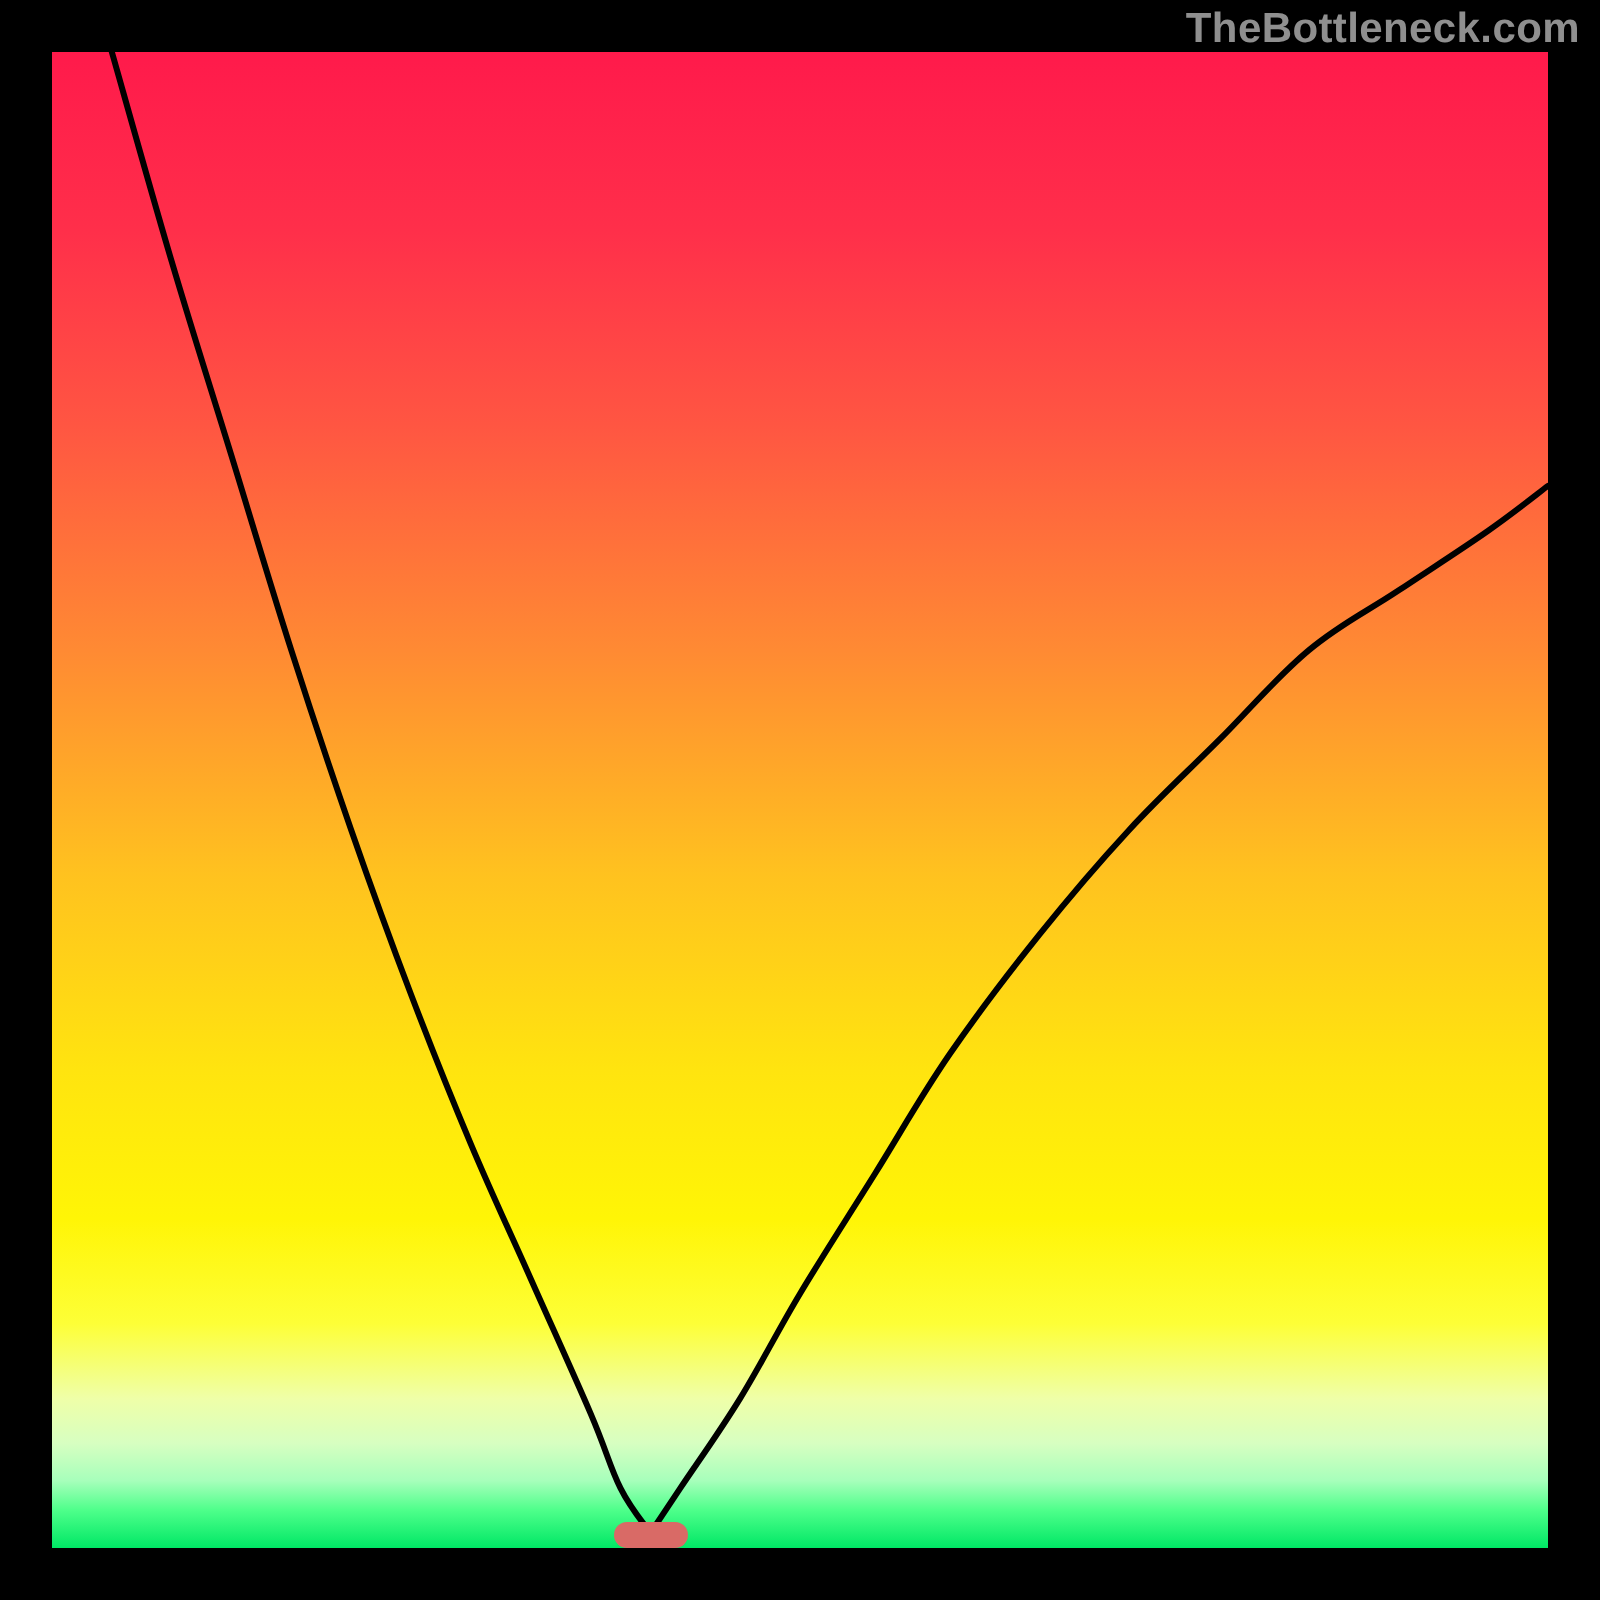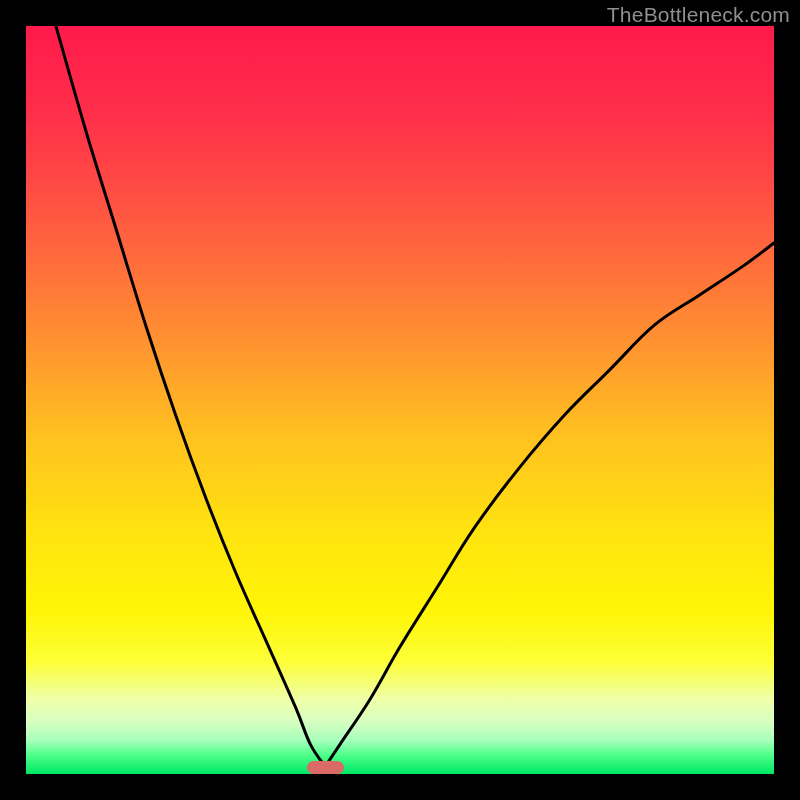--- a/index.html
+++ b/index.html
@@ -25,21 +25,21 @@
     top: 0;
     width: 748px;
     height: 748px;
   }
   .watermark {
     position: absolute;
     top: 3px;
     right: 10px;
     color: #8f8f8f;
     font-size: 21px;
-    font-weight: 400;
+    font-weight: 700;
     letter-spacing: 0.2px;
   }
   .marker {
     position: absolute;
     width: 34px;
     height: 13px;
     border-radius: 7px;
     background: #d96a66;
   }
   svg.curve {

